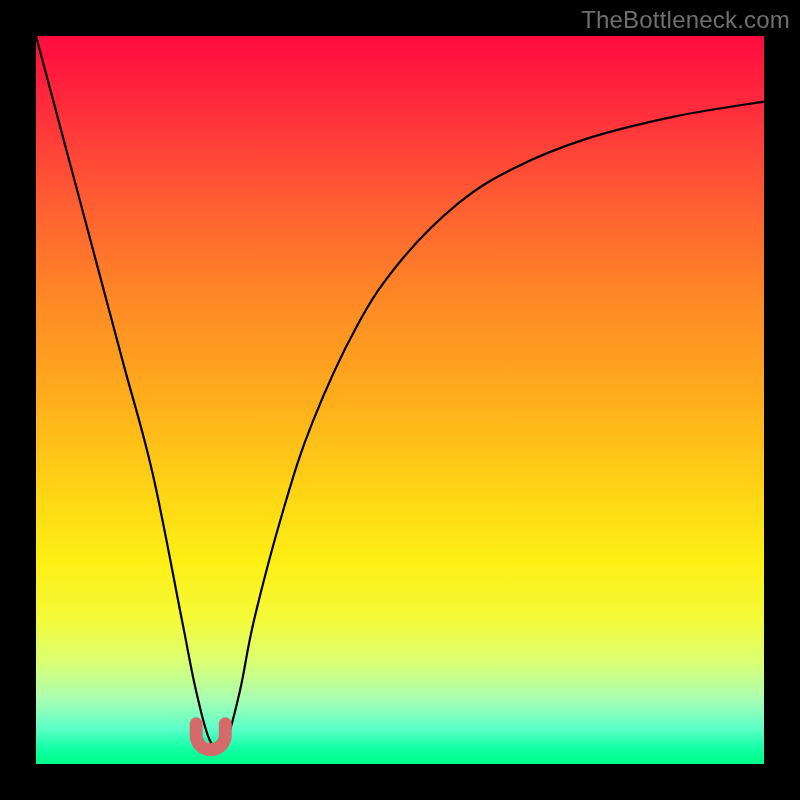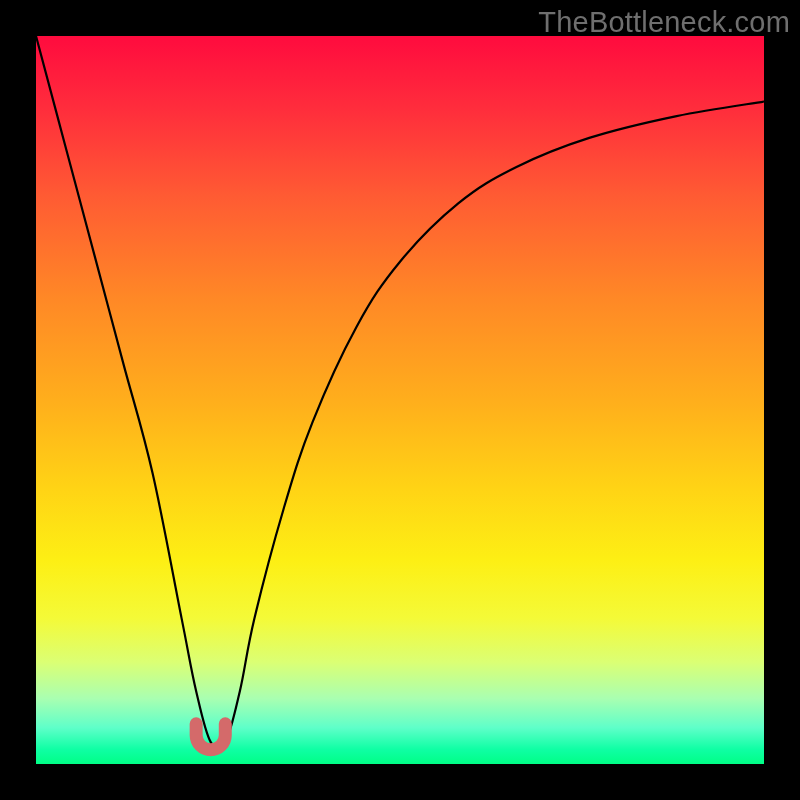--- a/index.html
+++ b/index.html
@@ -39,21 +39,21 @@
       #5fffc9 95%,
       #0fffa4 98%,
       #00ff86 100%
     );
   }
   .watermark {
     position: absolute;
     top: 6px;
     right: 10px;
     color: #6f6f6f;
-    font-size: 29px;
+    font-size: 24px;
     font-weight: 400;
     letter-spacing: 0.2px;
     user-select: none;
   }
   svg.curves {
     position: absolute;
     inset: 0;
     width: 100%;
     height: 100%;
     overflow: visible;

